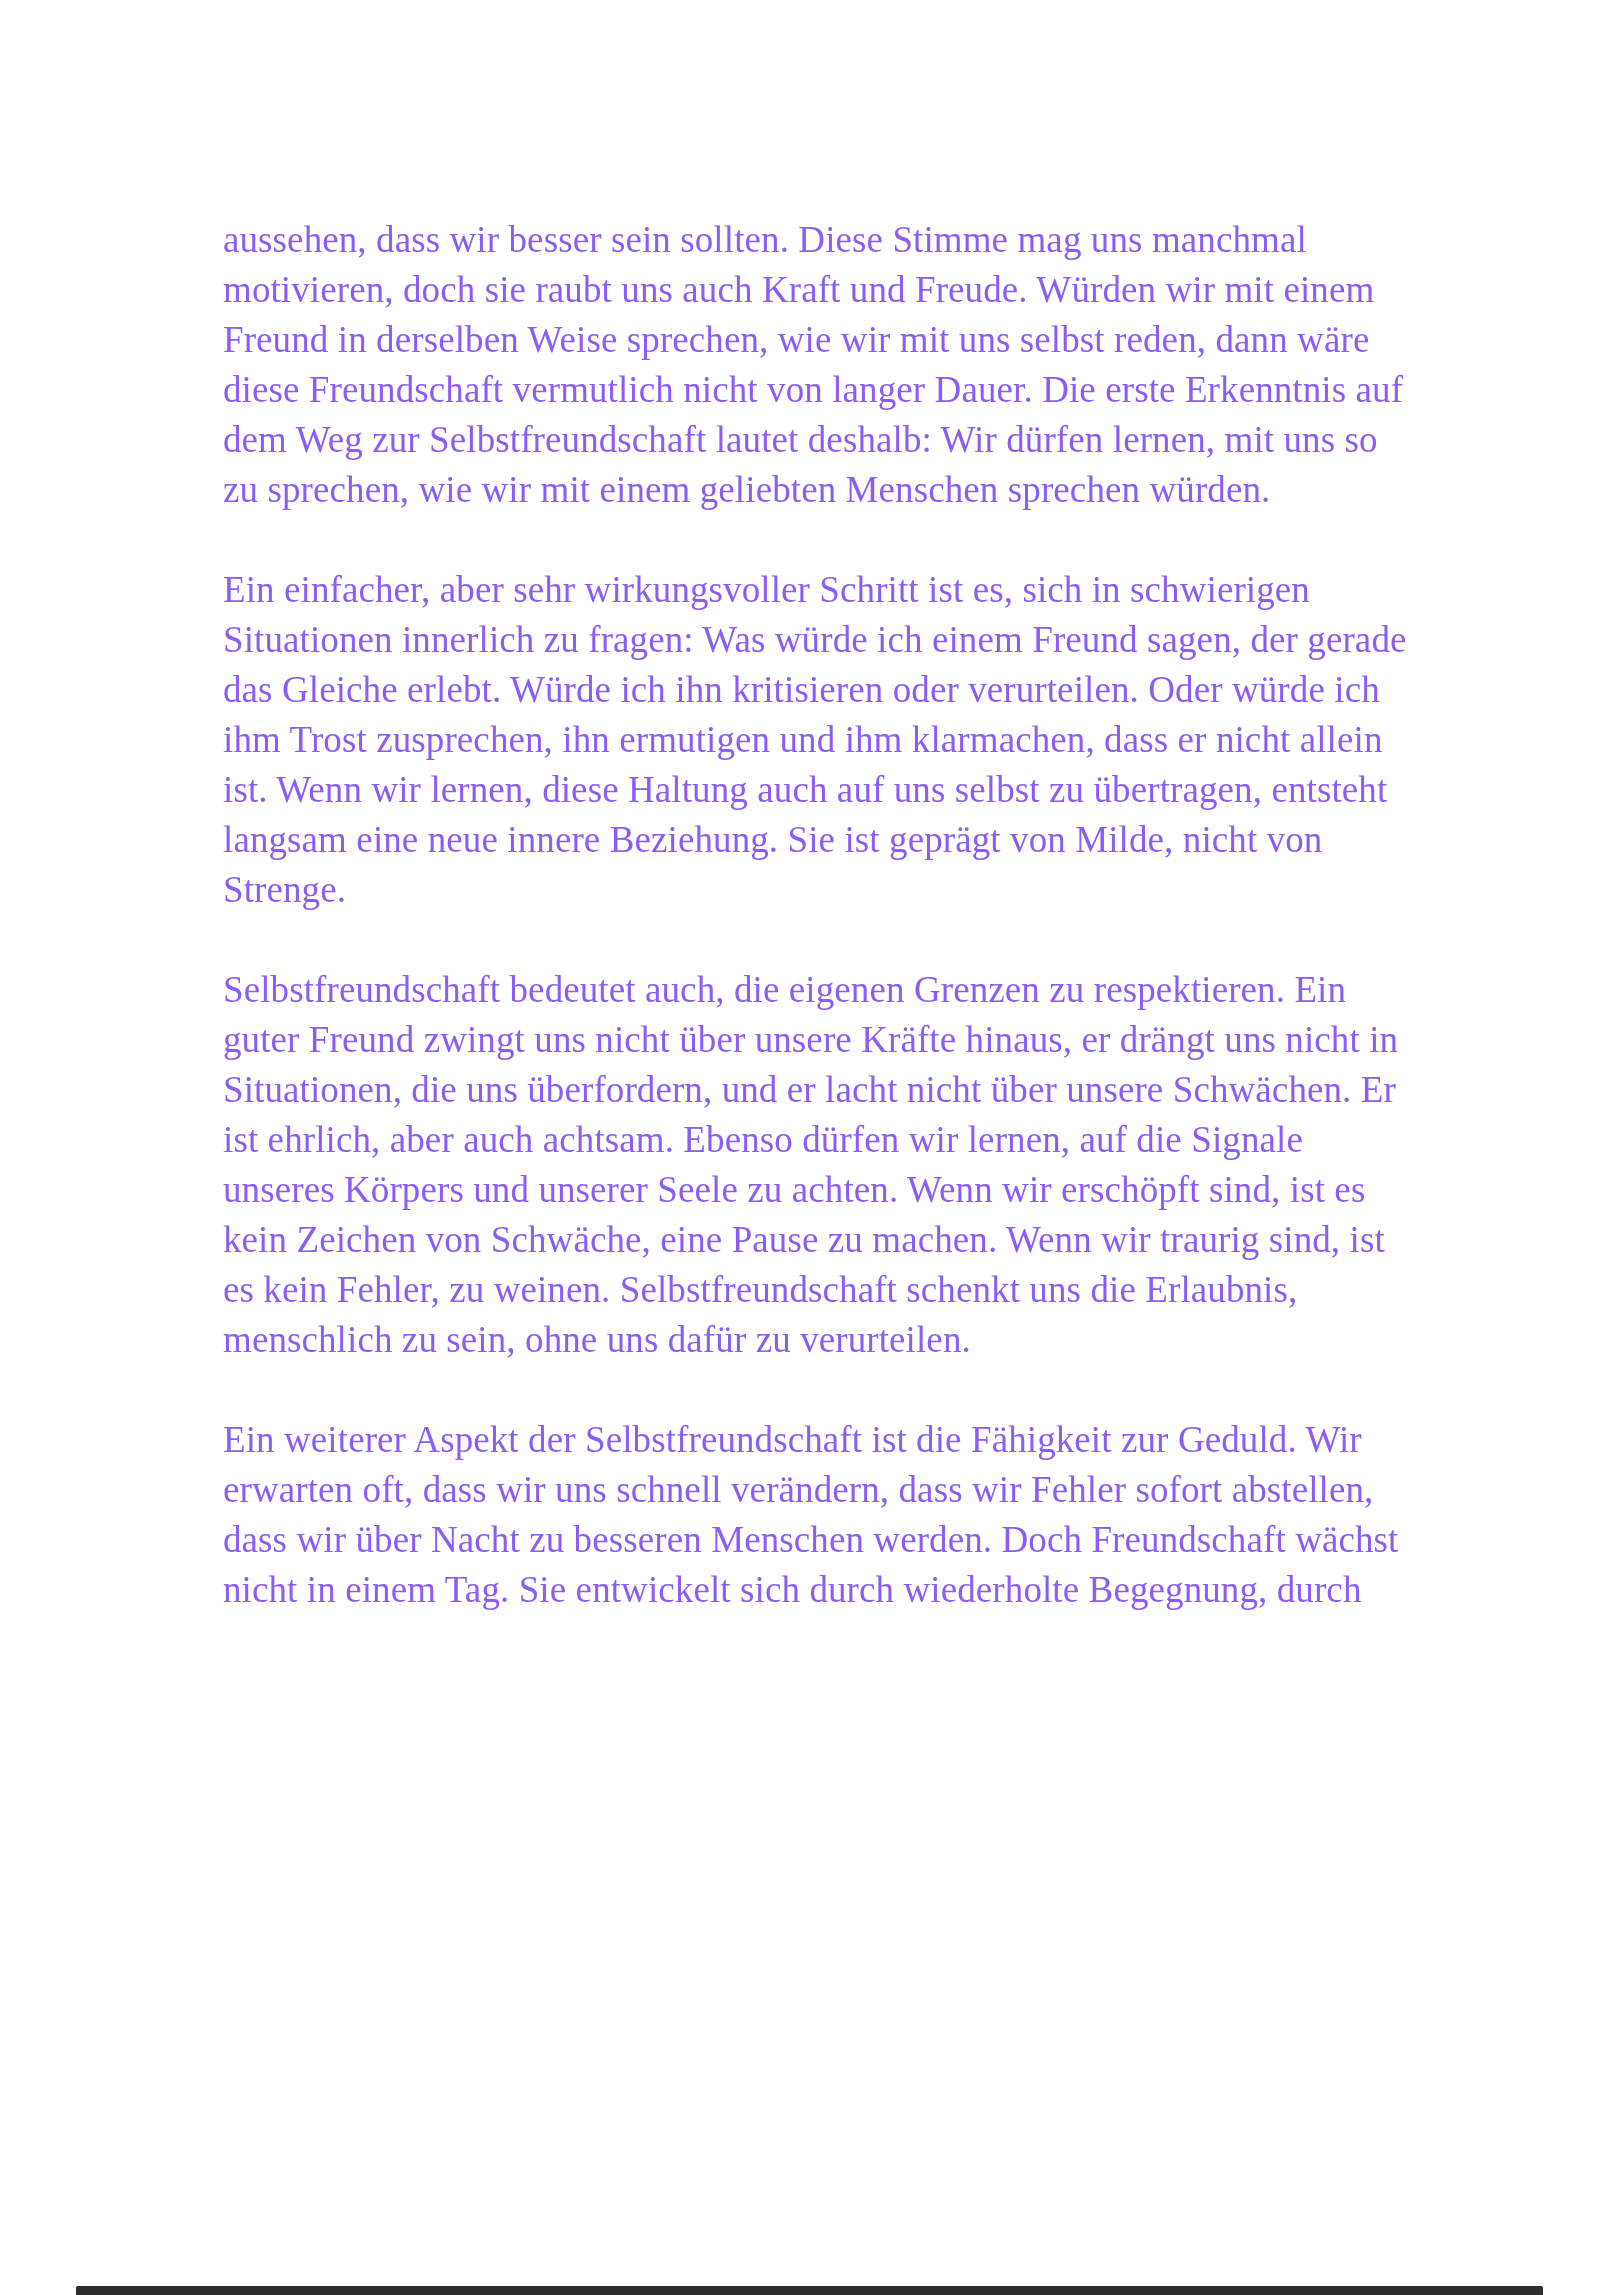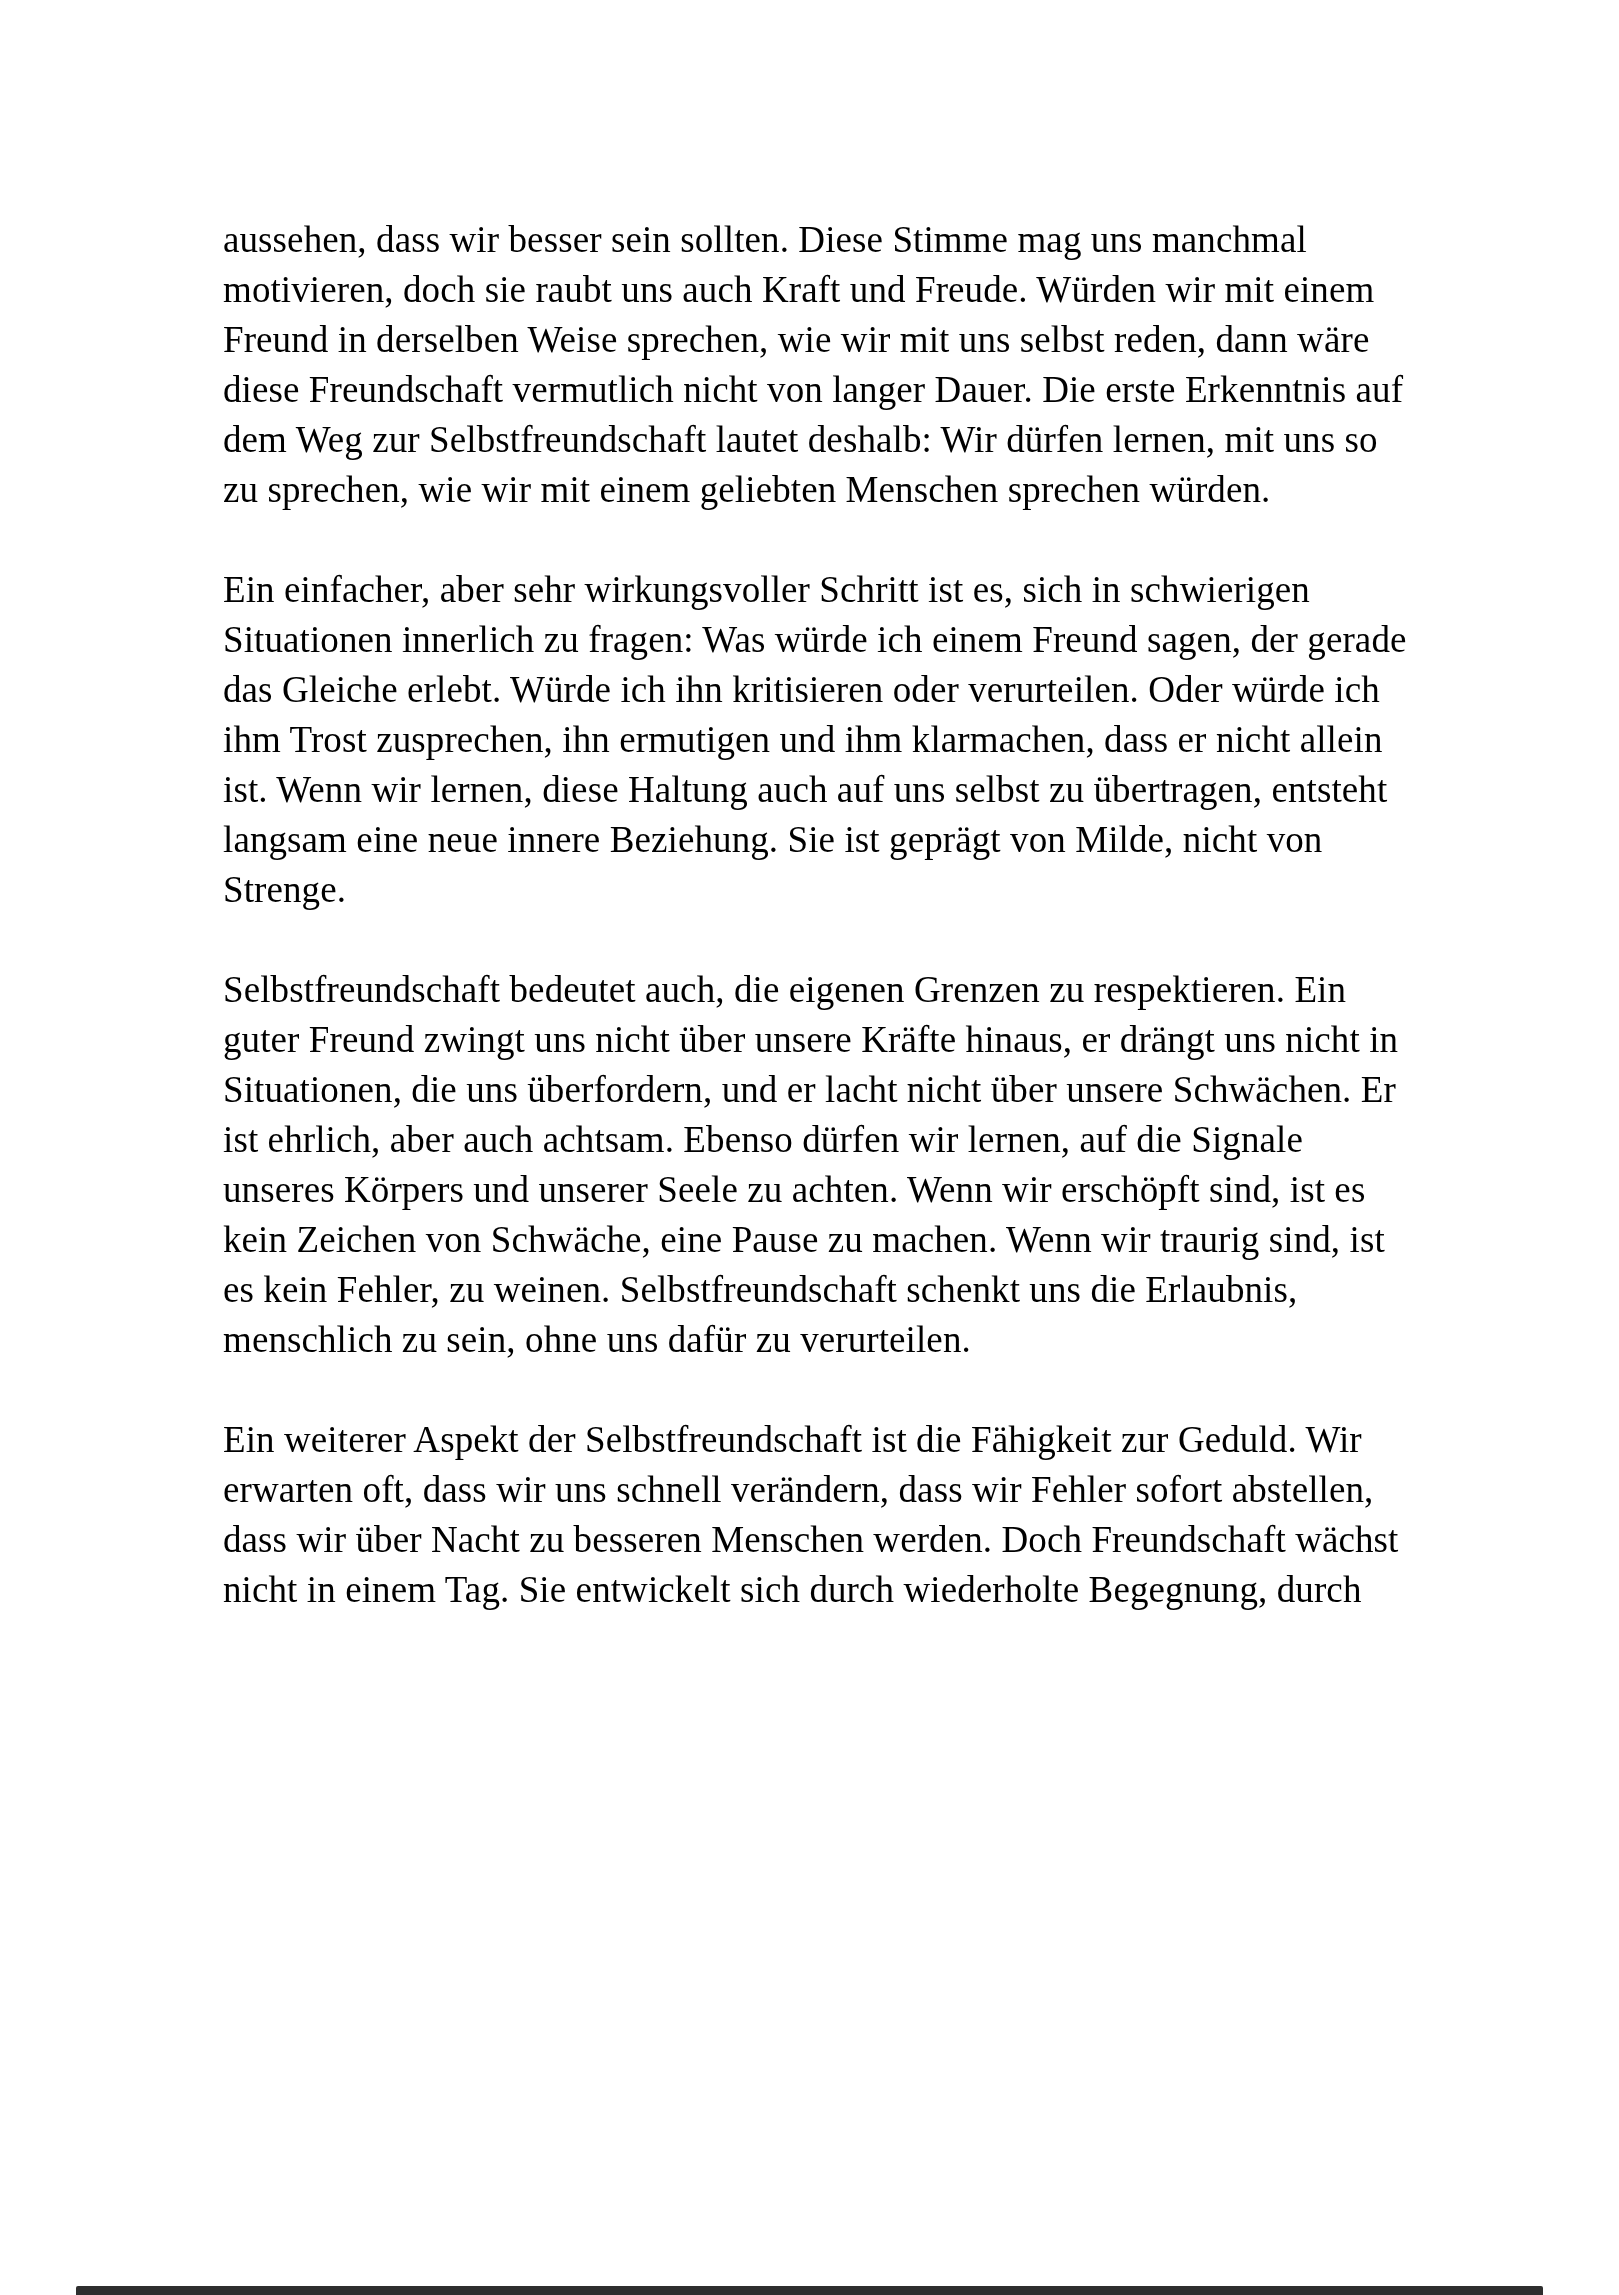--- a/index.html
+++ b/index.html
@@ -39,21 +39,21 @@
     right: 76px;
     bottom: 0;
     height: 9.4px;
     border-radius: 2px 2px 0 0;
   }
 </style>
 </head>
 <body>
 
 <div class="page" style="background: rgb(255, 255, 255);">
-  <div class="text-column" style="color: #000000;">
+  <div class="text-column" style="color: #8b5cf6;">
     <p>aussehen, dass wir besser sein sollten. Diese Stimme mag uns manchmal motivieren, doch sie raubt uns auch Kraft und Freude. Würden wir mit einem Freund in derselben Weise sprechen, wie wir mit uns selbst reden, dann wäre diese Freundschaft vermutlich nicht von langer Dauer. Die erste Erkenntnis auf dem Weg zur Selbstfreundschaft lautet deshalb: Wir dürfen lernen, mit uns so zu sprechen, wie wir mit einem geliebten Menschen sprechen würden.</p>
     <p>Ein einfacher, aber sehr wirkungsvoller Schritt ist es, sich in schwierigen Situationen innerlich zu fragen: Was würde ich einem Freund sagen, der gerade das Gleiche erlebt. Würde ich ihn kritisieren oder verurteilen. Oder würde ich ihm Trost zusprechen, ihn ermutigen und ihm klarmachen, dass er nicht allein ist. Wenn wir lernen, diese Haltung auch auf uns selbst zu übertragen, entsteht langsam eine neue innere Beziehung. Sie ist geprägt von Milde, nicht von Strenge.</p>
     <p>Selbstfreundschaft bedeutet auch, die eigenen Grenzen zu respektieren. Ein guter Freund zwingt uns nicht über unsere Kräfte hinaus, er drängt uns nicht in Situationen, die uns überfordern, und er lacht nicht über unsere Schwächen. Er ist ehrlich, aber auch achtsam. Ebenso dürfen wir lernen, auf die Signale unseres Körpers und unserer Seele zu achten. Wenn wir erschöpft sind, ist es kein Zeichen von Schwäche, eine Pause zu machen. Wenn wir traurig sind, ist es kein Fehler, zu weinen. Selbstfreundschaft schenkt uns die Erlaubnis, menschlich zu sein, ohne uns dafür zu verurteilen.</p>
     <p>Ein weiterer Aspekt der Selbstfreundschaft ist die Fähigkeit zur Geduld. Wir erwarten oft, dass wir uns schnell verändern, dass wir Fehler sofort abstellen, dass wir über Nacht zu besseren Menschen werden. Doch Freundschaft wächst nicht in einem Tag. Sie entwickelt sich durch wiederholte Begegnung, durch</p>
   </div>
   <div class="bottom-bar" style="background: rgb(46, 46, 46);"></div>
 </div>
 
 
 </body></html>

